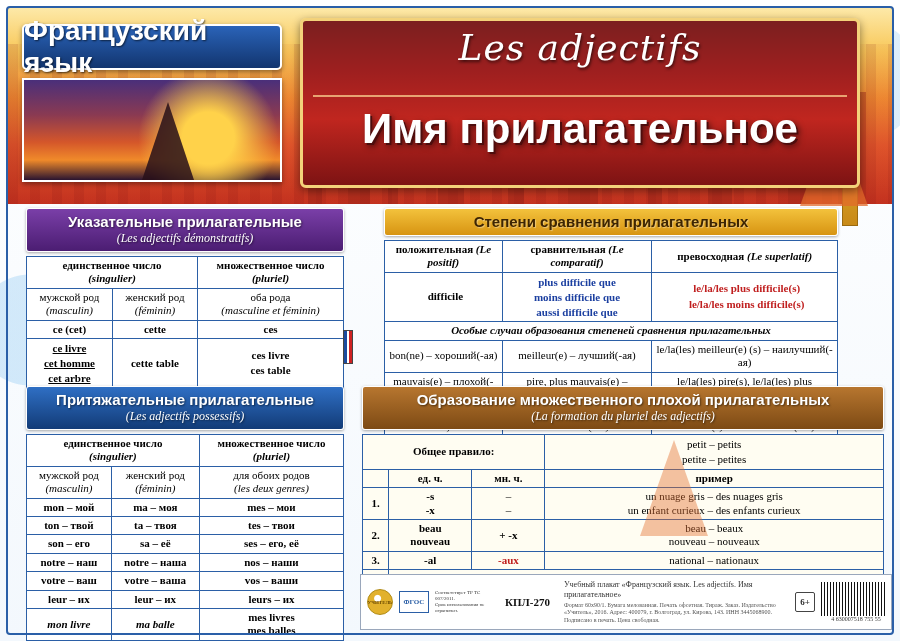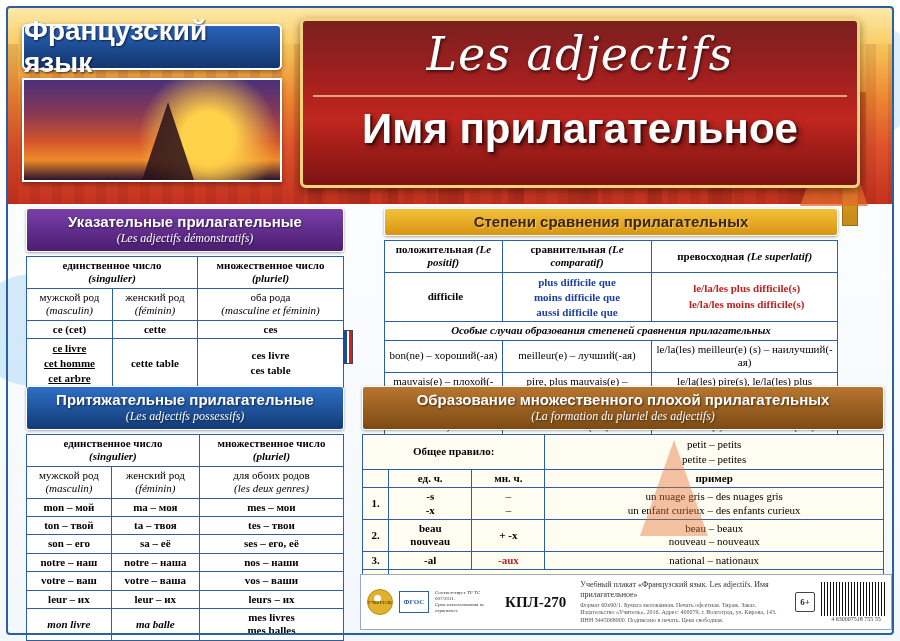--- a/index.html
+++ b/index.html
@@ -49,21 +49,21 @@
     background:linear-gradient(180deg,#7b1f1f 0%, #9d1f1f 30%, #c0261f 60%, #7d1313 100%);
     border:3px solid #f3d27a;
     border-radius:6px;
     box-shadow:0 3px 9px rgba(0,0,0,.45);
   }
   .script {
     position:absolute; left:0; right:0; top:6px;
     text-align:center;
     font-family:"DejaVu Serif", serif;
     font-style:italic;
-    font-size:46px;
+    font-size:36px;
     color:#ffffff;
     text-shadow:1px 2px 3px rgba(0,0,0,.6);
     letter-spacing:1px;
   }
   .bigtitle {
     position:absolute; left:10px; right:10px; top:74px;
     text-align:center;
     font-family:"Liberation Sans", sans-serif;
     font-weight:bold;
     font-size:42px;
@@ -167,21 +167,21 @@
     border:1px solid #b08a12;
     display:flex; align-items:center; justify-content:center;
     font-size:7px; color:#6b4a00; font-weight:bold;
   }
   .logo-box {
     width:30px; height:22px; border:1px solid #2b5fa6; color:#2b5fa6;
     display:flex; align-items:center; justify-content:center;
     font-size:7px; font-weight:bold;
   }
   .footer .code {
-    font-weight:bold; font-size:15px; color:#111; padding:0 8px;
+    font-weight:bold; font-size:11px; color:#111; padding:0 8px;
     white-space:nowrap;
   }
   .footer .blurb { flex:1; padding:0 6px; line-height:1.25; }
   .footer .blurb .t1 { font-size:8px; }
   .footer .blurb .t2 { font-size:6px; color:#555; margin-top:2px; }
   .age {
     width:20px; height:20px; border:1px solid #444; border-radius:2px;
     display:flex; align-items:center; justify-content:center;
     font-size:9px; font-weight:bold; margin:0 6px;
   }

